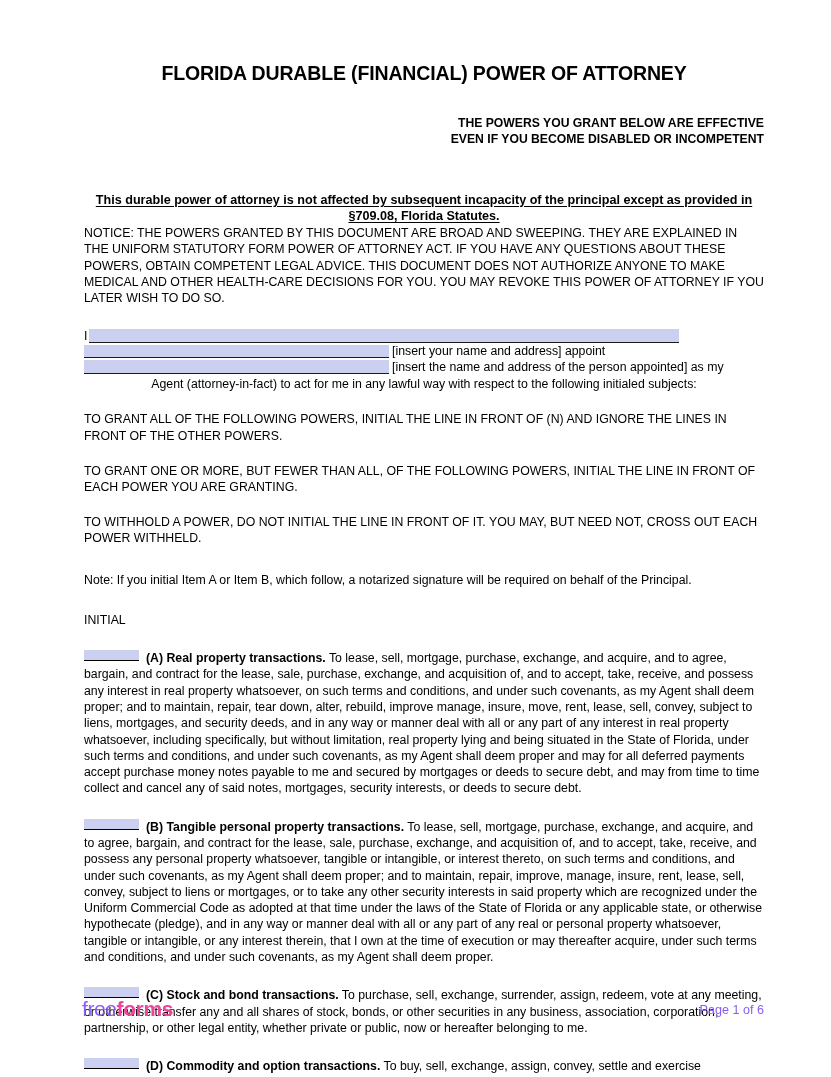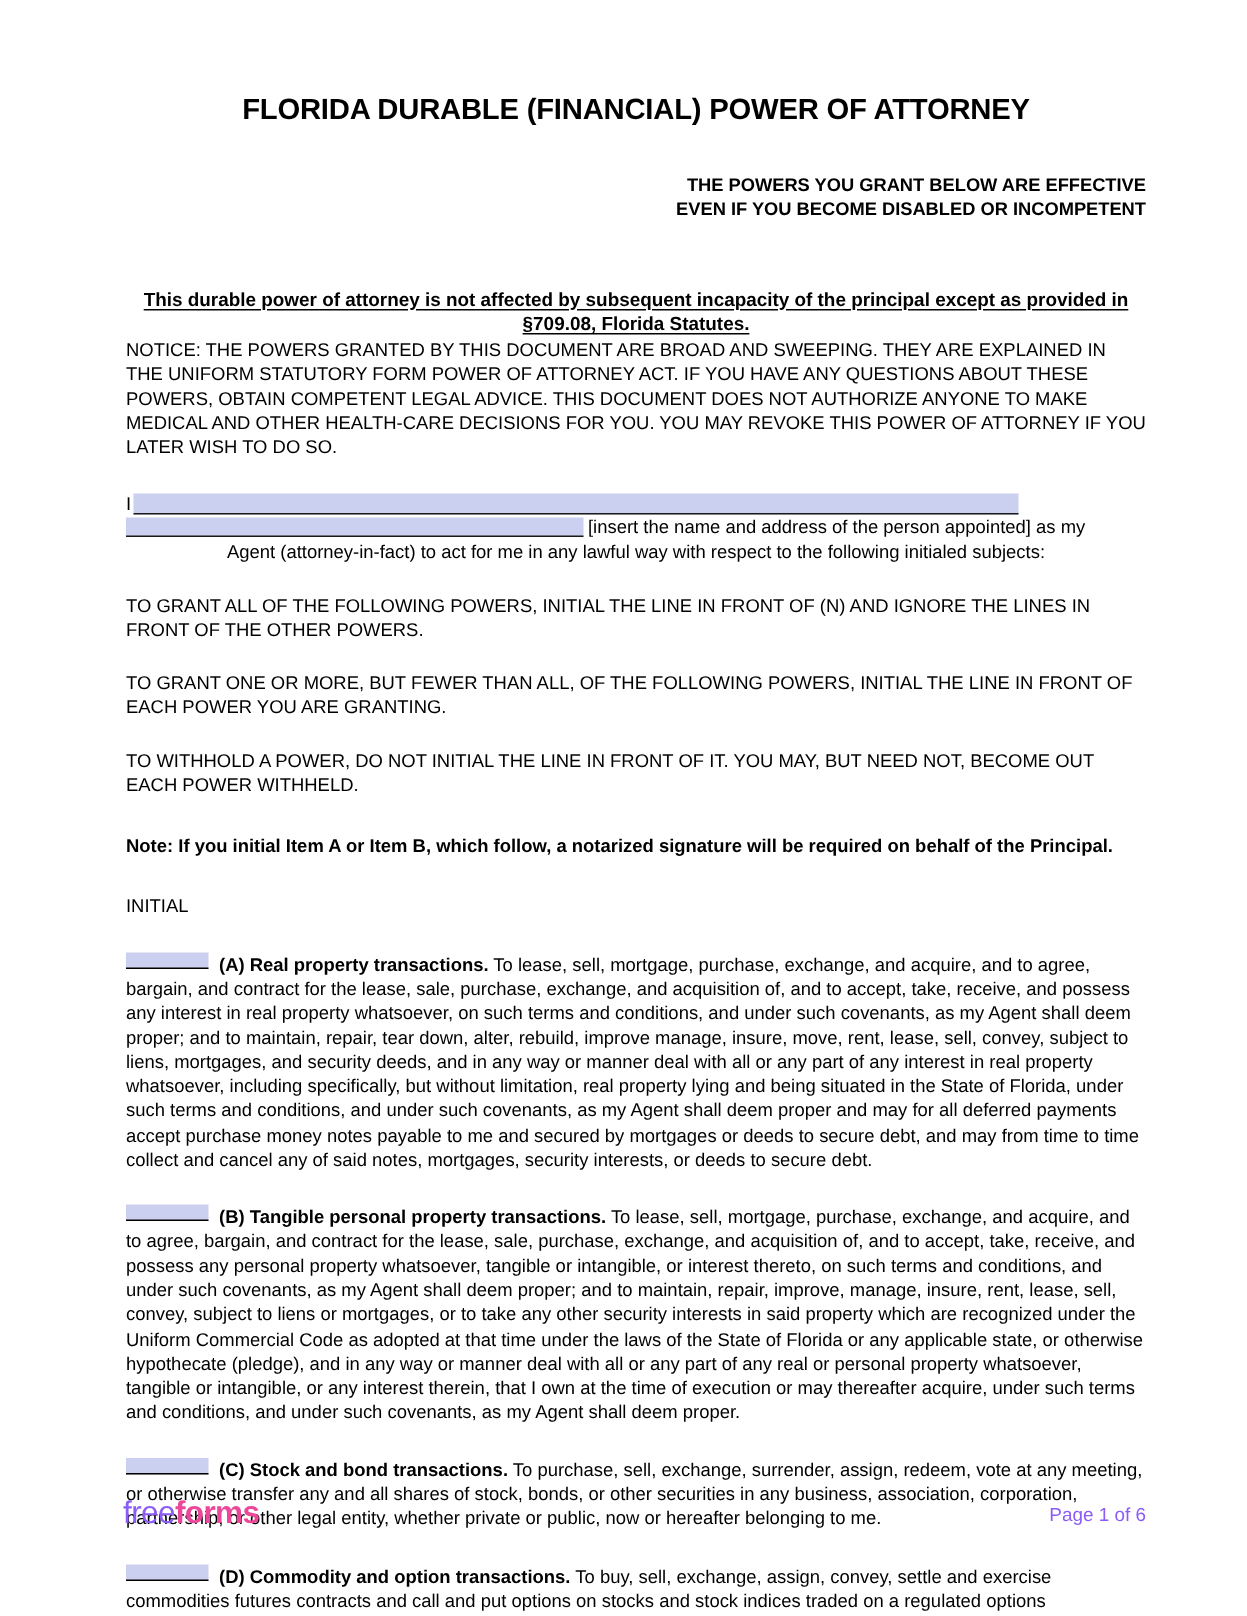--- a/index.html
+++ b/index.html
@@ -63,21 +63,21 @@
     line-height: 1.32;
     text-align: left;
     margin-top: 19px;
   }
   .notice {
     font-size: 12.3px;
     line-height: 1.325;
   }
   .note-para {
     font-size: 12.3px;
-    font-weight: bold;
+    font-weight: normal;
     line-height: 1.33;
     margin-top: 25px;
   }
   .initial-label {
     font-size: 12.3px;
     line-height: 1.32;
     margin-top: 24px;
   }
 
   
@@ -185,28 +185,32 @@
 
     <div class="notice">NOTICE:  THE POWERS GRANTED BY THIS DOCUMENT ARE BROAD AND SWEEPING.  THEY ARE EXPLAINED IN THE UNIFORM STATUTORY FORM POWER OF ATTORNEY ACT. IF YOU HAVE ANY QUESTIONS ABOUT THESE POWERS, OBTAIN COMPETENT LEGAL ADVICE.  THIS DOCUMENT DOES NOT AUTHORIZE ANYONE TO MAKE MEDICAL AND OTHER HEALTH-CARE DECISIONS FOR YOU. YOU MAY REVOKE THIS POWER OF ATTORNEY IF YOU LATER WISH TO DO SO.</div>
 
     <div class="fillblock">
       <div class="fillrow">
         <span class="lead">I</span>
         <span class="blank w1"></span>
       </div>
       <div class="fillrow">
         <span class="blank w2"></span>
+        <span class="tail">[insert your name and address] appoint</span>
+      </div>
+      <div class="fillrow">
+        <span class="blank w2"></span>
         <span class="tail">[insert the name and address of the person appointed] as my</span>
       </div>
       <div class="fill-closing">Agent (attorney-in-fact) to act for me in any lawful way with respect to the following initialed subjects:</div>
     </div>
 
     <div class="para">TO GRANT ALL OF THE FOLLOWING POWERS, INITIAL THE LINE IN FRONT OF (N) AND IGNORE THE LINES IN FRONT OF THE OTHER POWERS.</div>
     <div class="para">TO GRANT ONE OR MORE, BUT FEWER THAN ALL, OF THE FOLLOWING POWERS, INITIAL THE LINE IN FRONT OF EACH POWER YOU ARE GRANTING.</div>
-    <div class="para">TO WITHHOLD A POWER, DO NOT INITIAL THE LINE IN FRONT OF IT. YOU MAY, BUT NEED NOT, BECOME OUT EACH POWER WITHHELD.</div>
+    <div class="para">TO WITHHOLD A POWER, DO NOT INITIAL THE LINE IN FRONT OF IT. YOU MAY, BUT NEED NOT, CROSS OUT EACH POWER WITHHELD.</div>
 
     <div class="note-para">Note:  If you initial Item A or Item B, which follow, a notarized signature will be required on behalf of the Principal.</div>
 
     <div class="initial-label">INITIAL</div>
 
     <div class="item">
       <span class="initial-blank"></span><span class="item-head">(A) Real property transactions.</span><span>  To lease, sell, mortgage, purchase, exchange, and acquire, and to agree, bargain, and contract for the lease, sale, purchase, exchange, and acquisition of, and to accept, take, receive, and possess any interest in real property whatsoever, on such terms and conditions, and under such covenants, as my Agent shall deem proper; and to maintain, repair, tear down, alter, rebuild, improve manage, insure, move, rent, lease, sell, convey, subject to liens, mortgages, and security deeds, and in any way or manner deal with all or any part of any interest in real property whatsoever, including specifically, but without limitation, real property lying and being situated in the State of Florida, under such terms and conditions, and under such covenants, as my Agent shall deem proper and may for all deferred payments accept purchase money notes payable to me and secured by mortgages or deeds to secure debt, and may from time to time collect and cancel any of said notes, mortgages, security interests, or deeds to secure debt.</span>
     </div>
 
     <div class="item">

